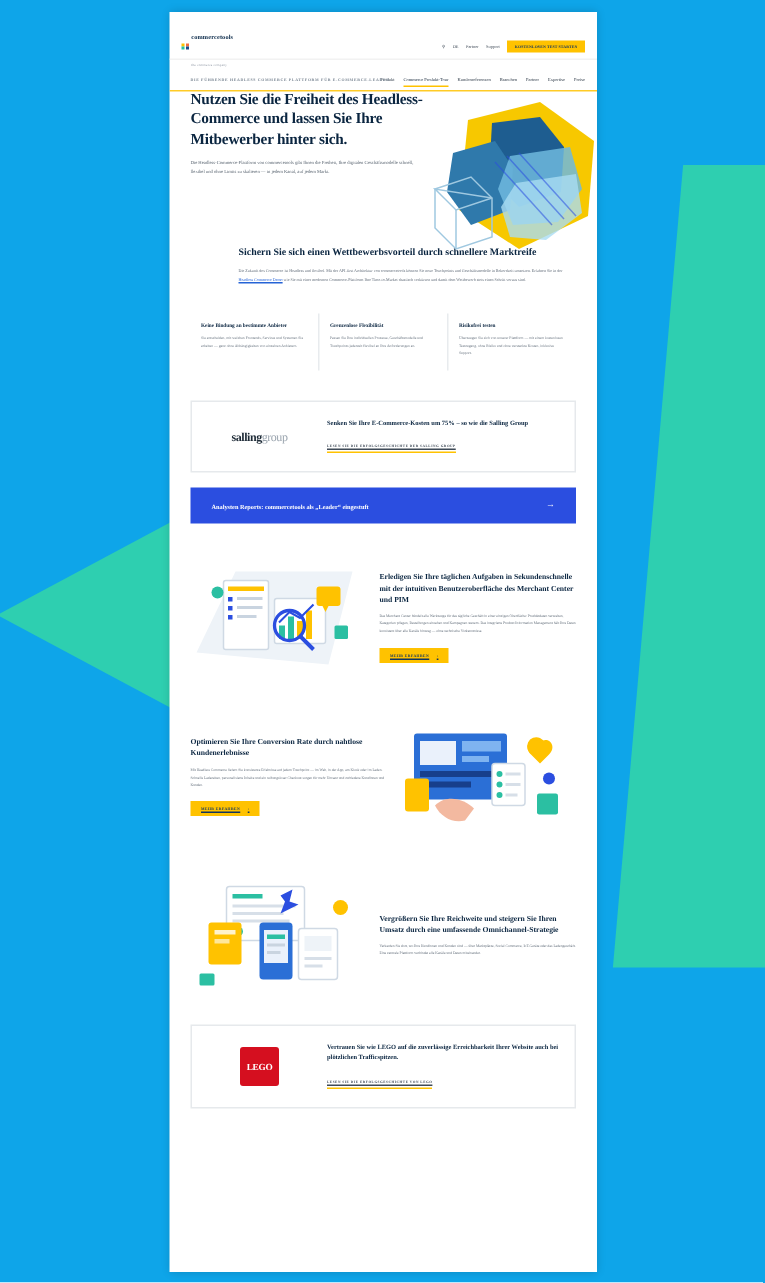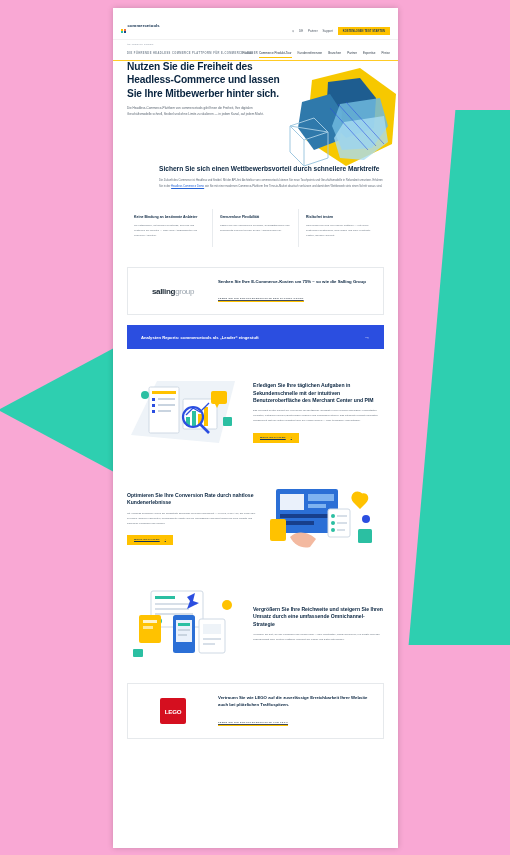--- a/index.html
+++ b/index.html
@@ -2,21 +2,21 @@
 <html><head>
 <meta charset="utf-8">
 <style>
   * { box-sizing: border-box; margin: 0; padding: 0; }
   html, body {
     width: 510px; height: 855px;
     background: #ffffff;
     font-family: "Liberation Sans", sans-serif;
     overflow: hidden;
   }
-  #stage { position: relative; width: 510px; height: 855px; background: #f9a8d4; overflow: hidden; }
+  #stage { position: relative; width: 510px; height: 855px; background: #0ea5e9; overflow: hidden; font-family: Liberation Serif, serif; }
 
   
   .teal-left {
     position: absolute; left: -2px; top: 348px;
     width: 0; height: 0;
     border-top: 62px solid transparent;
     border-bottom: 62px solid transparent;
     border-right: 116px solid #2ecfb0;
     z-index: 1;
   }

